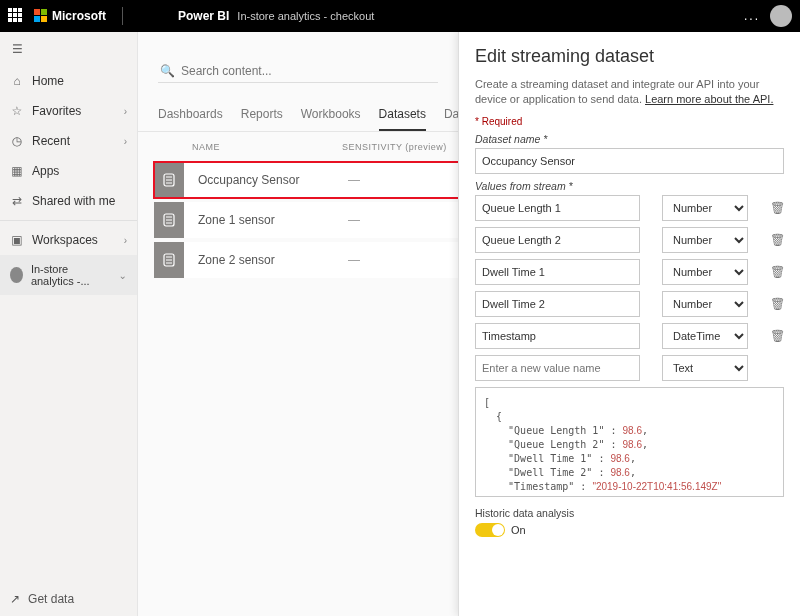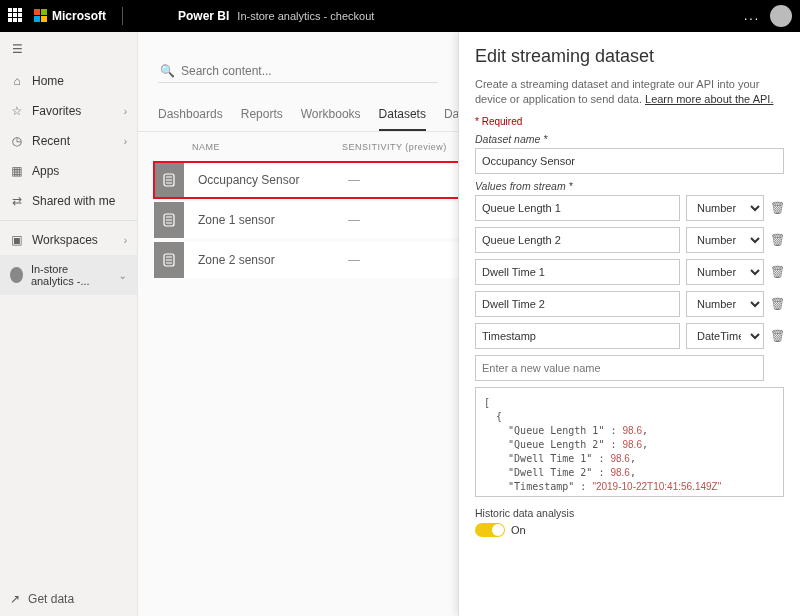--- a/index.html
+++ b/index.html
@@ -48,23 +48,23 @@
 .ds-row .sens { color: #999; }
 
 
 .panel { position: absolute; right: 0; top: 0; width: 342px; height: 100%; background: #fff; border-left: 1px solid #ddd; box-shadow: -2px 0 8px rgba(0,0,0,.1); padding: 14px 16px; font-size: 11px; color: #333; overflow: hidden; }
 .panel h2 { font-size: 18px; font-weight: 400; color: #333; margin-bottom: 10px; }
 .panel .desc { color: #666; line-height: 1.4; margin-bottom: 6px; }
 .panel .desc a { color: #333; text-decoration: underline; }
 .panel .req { color: #a80000; font-size: 10px; margin: 8px 0 6px; }
 .panel label.fld { display: block; font-size: 10.5px; color: #444; margin: 6px 0 3px; font-style: italic; }
 .panel input.txt, .panel select.sel { width: 100%; height: 26px; border: 1px solid #c8c8c8; padding: 0 6px; font-size: 11px; color: #333; background: #fff; }
-.value-row { display: flex; gap: 6px; align-items: center; margin-bottom: 6px; }
+.value-row { display: flex; gap: 22px; align-items: center; margin-bottom: 6px; }
 .value-row input.txt { flex: 1; }
-.value-row select.sel { width: 78px; }
+.value-row select.sel { width: 86px; }
 .value-row .del { width: 14px; color: #777; text-align: center; cursor: pointer; font-size: 12px; }
 .json-box { border: 1px solid #c8c8c8; padding: 8px; font-family: Consolas, monospace; font-size: 10px; color: #555; white-space: pre; line-height: 1.4; margin-top: 6px; height: 110px; overflow: auto; }
 .json-box .num { color: #c0504d; }
 .json-box .str { color: #c0504d; }
 .hist-label { font-size: 10.5px; color: #444; margin-top: 10px; }
 .toggle-row { display: flex; align-items: center; gap: 6px; margin-top: 4px; }
 .toggle { width: 30px; height: 14px; background: #f2c811; border-radius: 7px; position: relative; }
 .toggle .knob { width: 12px; height: 12px; background: #fff; border-radius: 50%; position: absolute; top: 1px; right: 1px; }
 .panel-footer { position: absolute; bottom: 10px; right: 16px; display: flex; gap: 8px; }
 .panel-footer button { height: 26px; padding: 0 18px; font-size: 11px; border: 1px solid #c8c8c8; background: #fff; cursor: pointer; }
@@ -234,20 +234,21 @@
         <select class="sel"><option>Number</option></select>
         <span class="del">🗑</span>
       </div>
       <div class="value-row">
         <input class="txt" value="Timestamp" style="">
         <select class="sel"><option>DateTime</option></select>
         <span class="del">🗑</span>
       </div>
       <div class="value-row">
         <input class="txt" placeholder="Enter a new value name" style="">
+        <select class="sel"><option>Text</option></select>
         <span class="del" style="visibility:hidden;">🗑</span>
       </div>
 
       <div class="json-box">[
   {
     "Queue Length 1" : <span class="num">98.6</span>,
     "Queue Length 2" : <span class="num">98.6</span>,
     "Dwell Time 1" : <span class="num">98.6</span>,
     "Dwell Time 2" : <span class="num">98.6</span>,
     "Timestamp" : <span class="str">"<span>2019-10-22T10:41:56.149Z</span>"</span>

